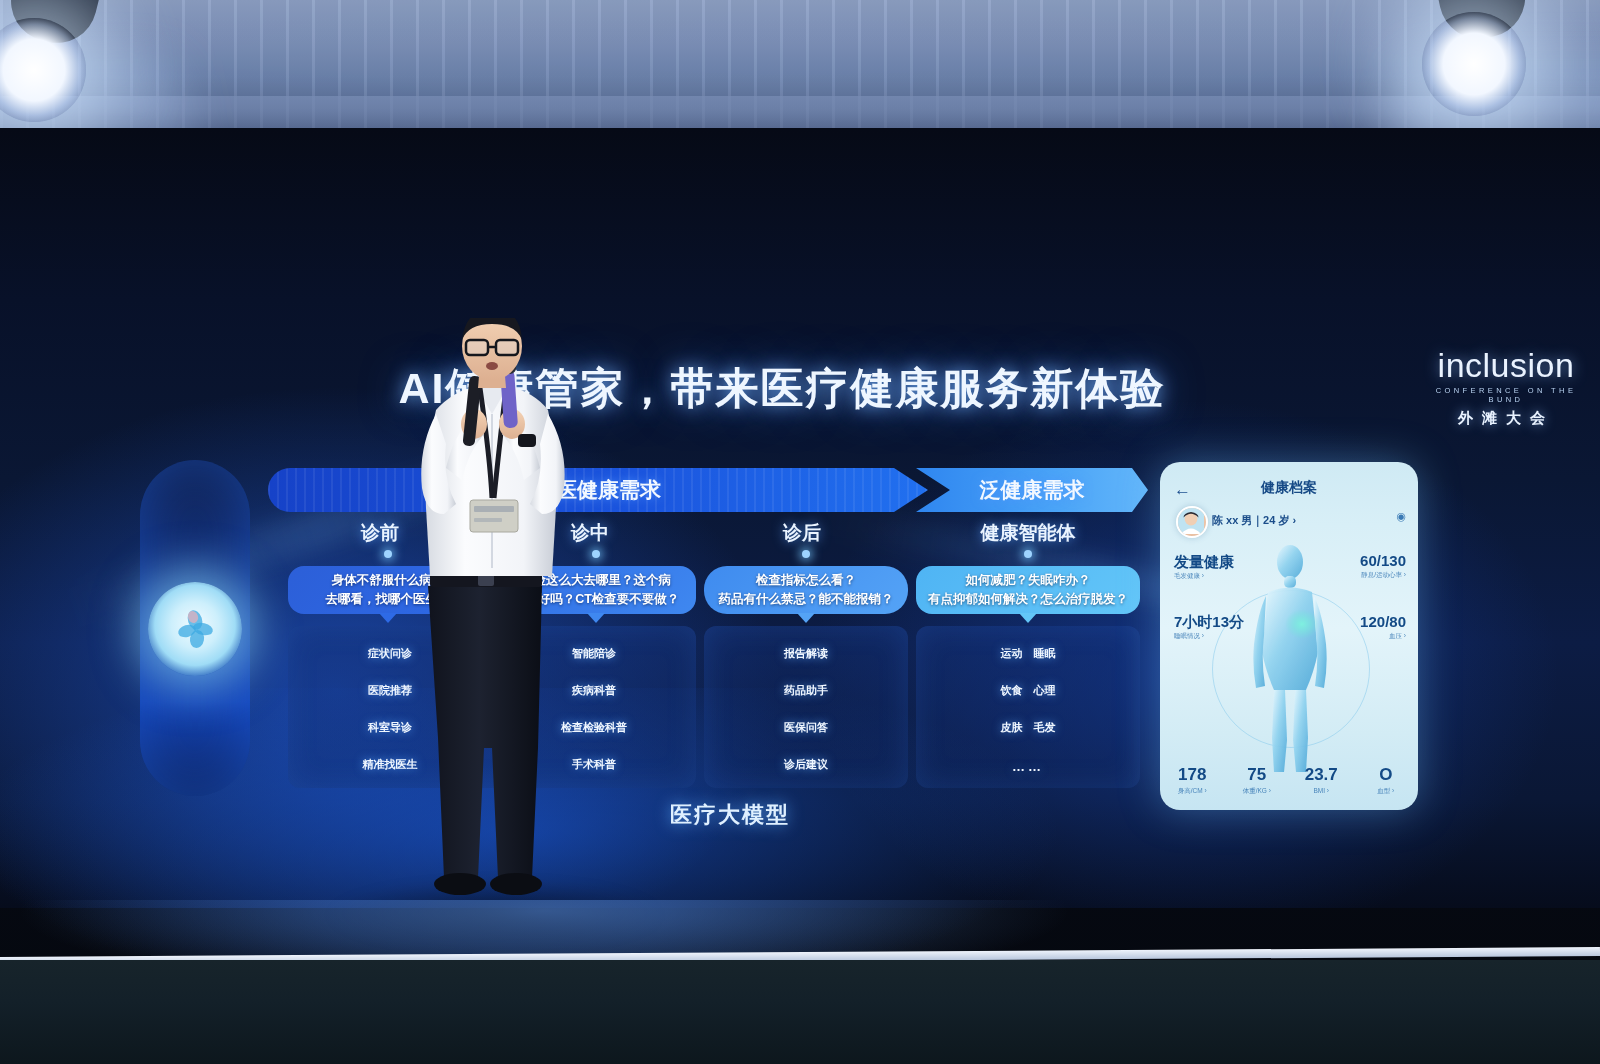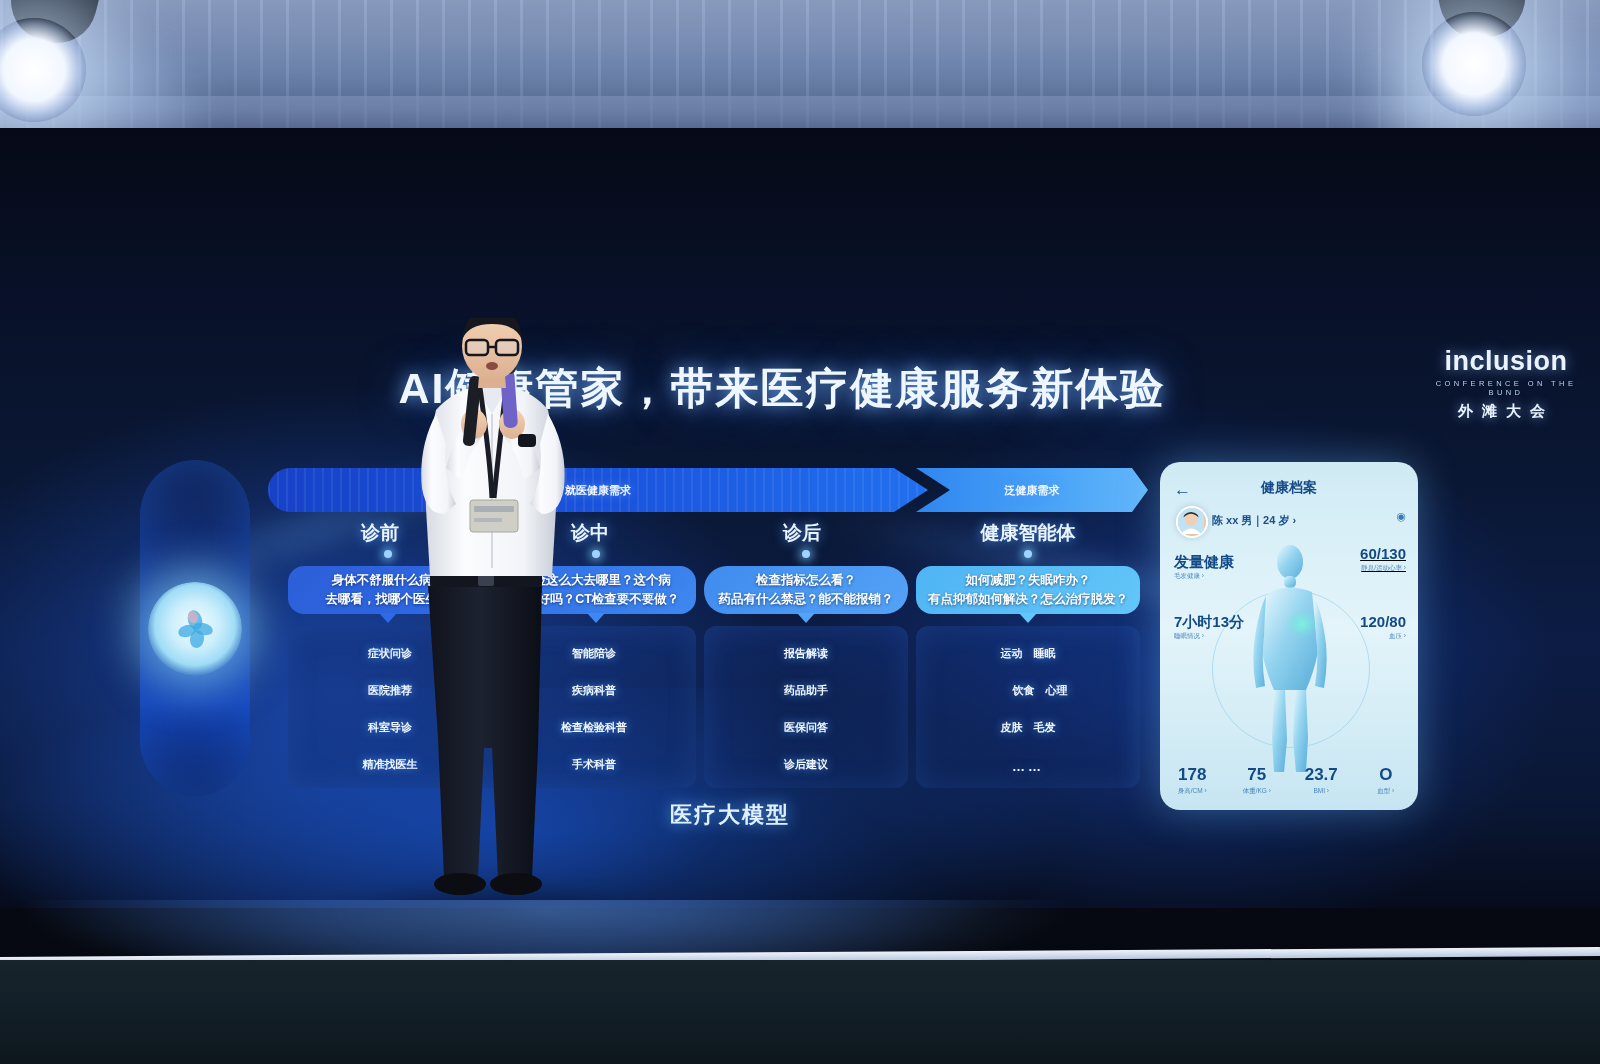--- a/index.html
+++ b/index.html
@@ -56,39 +56,39 @@
   .apron{position:absolute;left:0;top:960px;width:1600px;height:104px;
     background:linear-gradient(180deg,#17242b 0%,#132029 40%,#0d171d 100%);}
 
   
   .slide{position:absolute;left:0;top:128px;width:1600px;height:720px;}
   .slide-title{position:absolute;left:392px;top:232px;width:780px;text-align:center;
     font-size:43px;font-weight:bold;letter-spacing:2px;color:#eef6ff;
     text-shadow:0 0 18px rgba(120,180,255,.85),0 0 42px rgba(60,130,255,.55);}
 
   .logo{position:absolute;left:1418px;top:220px;width:176px;text-align:center;color:#eaf3ff;}
-  .logo-main{font-size:27px;font-weight:bold;letter-spacing:.5px;line-height:1;
+  .logo-main{font-size:34px;font-weight:normal;letter-spacing:.5px;line-height:1;
     text-shadow:0 0 14px rgba(140,190,255,.7);}
   .logo-sub{font-size:7.5px;letter-spacing:3.4px;margin-top:4px;color:#b9d2f0;}
   .logo-cn{font-size:15px;font-weight:bold;letter-spacing:9px;margin-top:5px;
     text-shadow:0 0 12px rgba(140,190,255,.7);}
 
   
   .pill{position:absolute;left:140px;top:332px;width:110px;height:336px;border-radius:56px;
     background:linear-gradient(180deg,rgba(16,34,82,.85) 0%,rgba(22,62,160,.75) 45%,rgba(20,70,190,.85) 72%,rgba(12,34,92,.8) 100%);
     box-shadow:0 0 50px rgba(32,96,220,.45) inset;}
   .pill-orb{position:absolute;left:8px;top:122px;width:94px;height:94px;border-radius:50%;
     background:radial-gradient(circle at 50% 46%,#f2fbff 0%,#cdeffc 34%,#9fdcf6 58%,rgba(120,205,240,.35) 76%,rgba(90,180,230,0) 88%);
     box-shadow:0 0 42px 14px rgba(150,225,255,.55);}
   .pill-orb svg{position:absolute;left:22px;top:22px;}
 
   
   .flow{position:absolute;left:268px;top:340px;width:880px;height:44px;}
   .flow-seg{position:absolute;height:44px;display:flex;align-items:center;justify-content:center;
-    font-size:11px;font-weight:bold;color:#f2f8ff;text-shadow:0 0 10px rgba(80,150,255,.8);}
+    font-size:21px;font-weight:bold;color:#f2f8ff;text-shadow:0 0 10px rgba(80,150,255,.8);}
   .flow-a{left:0;width:660px;border-radius:22px 0 0 22px;
     background:linear-gradient(90deg,#1642c8 0%,#1b55de 55%,#2170ef 100%);
     clip-path:polygon(0 0,calc(100% - 34px) 0,100% 50%,calc(100% - 34px) 100%,0 100%,0 0);}
   .flow-a:before{content:"";position:absolute;inset:0;border-radius:22px 0 0 22px;
     background:repeating-linear-gradient(90deg,rgba(255,255,255,.07) 0 2px,rgba(255,255,255,0) 2px 9px);}
   .flow-b{left:648px;width:232px;border-radius:0 6px 6px 0;
     background:linear-gradient(90deg,#2f86f0 0%,#4aa4f7 60%,#63b6fa 100%);
     clip-path:polygon(0 0,calc(100% - 16px) 0,100% 50%,calc(100% - 16px) 100%,0 100%,34px 50%);}
 
   .cols{position:absolute;left:268px;top:392px;width:880px;}
@@ -250,21 +250,21 @@
 
     <div style="position:absolute;left:704px;top:518px;width:204px;">
       <div class="item" style="top:0;">报告解读</div>
       <div class="item" style="top:37px;">药品助手</div>
       <div class="item" style="top:74px;">医保问答</div>
       <div class="item" style="top:111px;">诊后建议</div>
     </div>
 
     <div style="position:absolute;left:916px;top:518px;width:224px;">
       <div class="item" style="top:0;">运动　睡眠</div>
-      <div class="item" style="top:37px;padding-left:12px;">饮食　心理</div>
+      <div class="item" style="top:37px;">饮食　心理</div>
       <div class="item" style="top:74px;">皮肤　毛发</div>
       <div class="item" style="top:113px;font-size:13px;letter-spacing:3px;">……</div>
     </div>
 
     <div class="bottom-label">医疗大模型</div>
 
     <div class="phone">
       <div class="ph-back">←</div>
       <div class="ph-title">健康档案</div>
       <div class="ph-eye">◉</div>
@@ -303,21 +303,21 @@
             <path d="M57 150 L68 150 L70 198 L68 232 L58 232 L55 200 Z"></path>
           </g>
           <ellipse cx="64" cy="84" rx="17" ry="15" fill="url(#heartg)"></ellipse>
         </svg>
       </div>
 
       <div class="m" style="left:14px;top:92px;">
         <div class="m-val">发量健康</div>
         <div class="m-lab">毛发健康 ›</div>
       </div>
-      <div class="m r" style="right:12px;top:84px;text-decoration:underline;">
+      <div class="m r" style="right:12px;top:91px;">
         <div class="m-val">60/130</div>
         <div class="m-lab">静息/运动心率 ›</div>
       </div>
       <div class="m" style="left:14px;top:152px;">
         <div class="m-val">7小时13分</div>
         <div class="m-lab">睡眠情况 ›</div>
       </div>
       <div class="m r" style="right:12px;top:152px;">
         <div class="m-val">120/80</div>
         <div class="m-lab">血压 ›</div>

